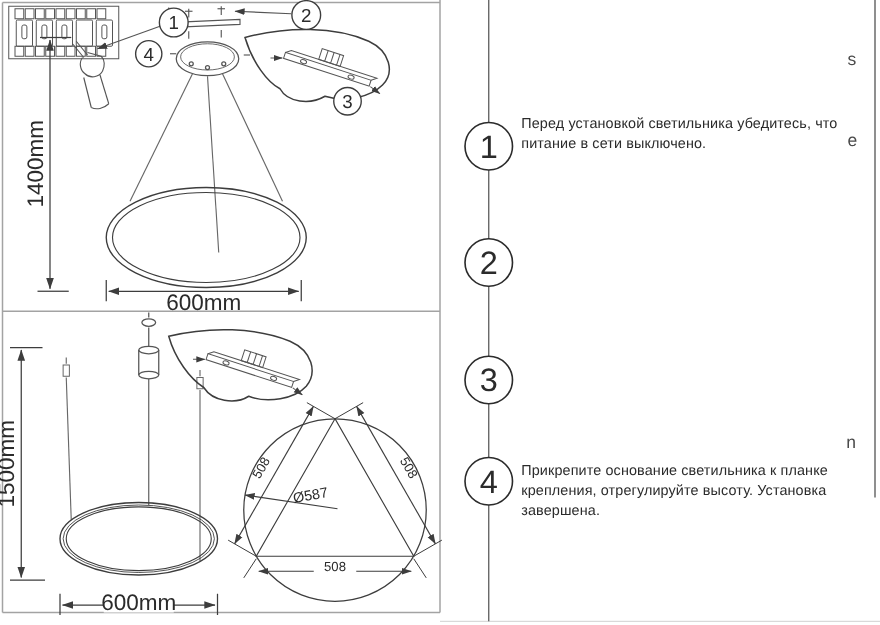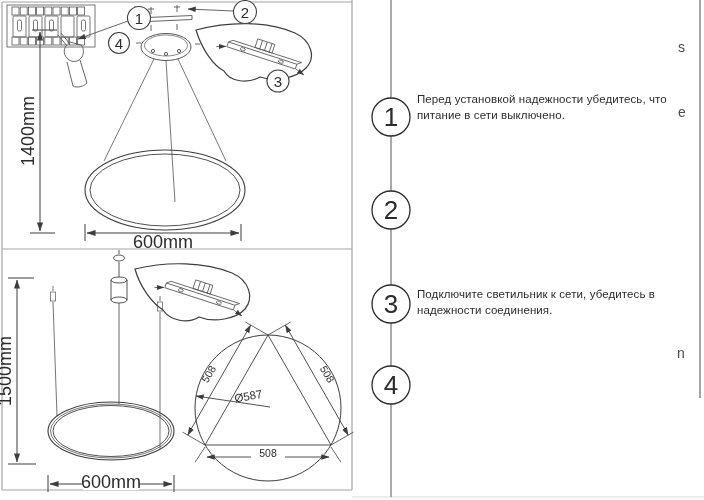--- a/index.html
+++ b/index.html
@@ -239,20 +239,20 @@
     <text x="391" y="126" text-anchor="middle" font-size="26">1</text>
     <circle cx="391" cy="210" r="19" fill="#fff" stroke="#2b2b2b" stroke-width="1.3"></circle>
     <text x="391" y="219" text-anchor="middle" font-size="26">2</text>
     <circle cx="391" cy="304" r="19" fill="#fff" stroke="#2b2b2b" stroke-width="1.3"></circle>
     <text x="391" y="313" text-anchor="middle" font-size="26">3</text>
     <circle cx="391" cy="385" r="19" fill="#fff" stroke="#2b2b2b" stroke-width="1.3"></circle>
     <text x="391" y="394" text-anchor="middle" font-size="26">4</text>
   </g>
 </svg>
 
-<div class="step-text" style="top:91px">Перед установкой надежности убедитесь, что питание в сети выключено.</div>
-<div class="step-text" style="top:286px">Подключите светильник к сети, убедитесь в надежности соединения.</div>
+<div class="step-text" style="top:91px">Перед установкой светильника убедитесь, что питание в сети выключено.</div>
+<div class="step-text" style="top:369px">Прикрепите основание светильника к планке крепления, отрегулируйте высоту. Установка завершена.</div>
 
 <span class="edge-letter" style="left:678px;top:39px">s</span>
 <span class="edge-letter" style="left:678px;top:104px">e</span>
 <span class="edge-letter" style="left:677px;top:345px">n</span>
 
 </div>
 
 </body></html>

